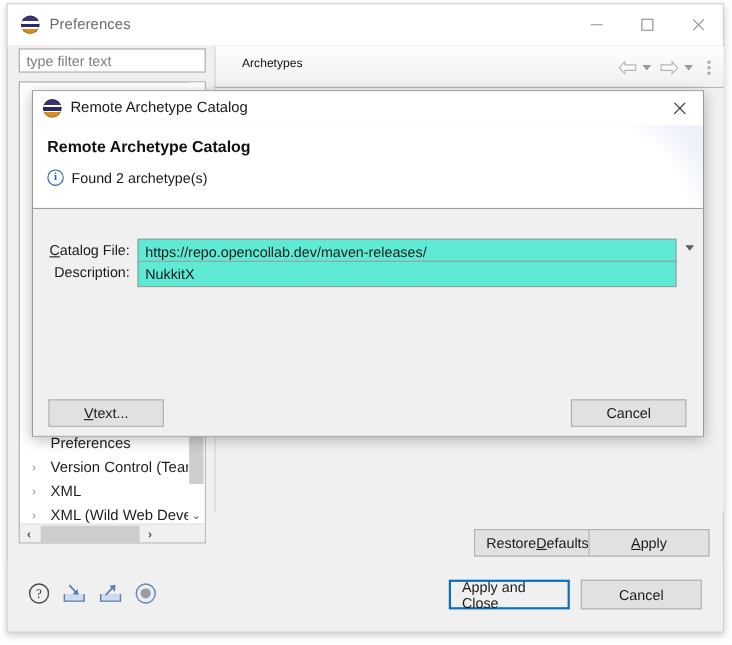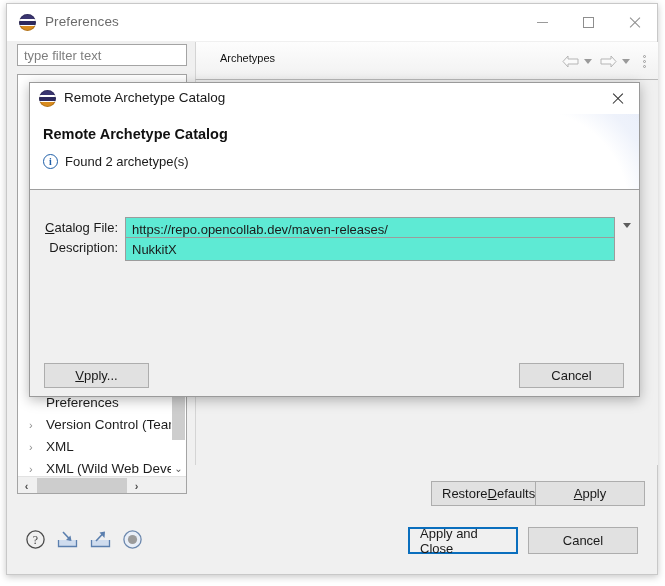--- a/index.html
+++ b/index.html
@@ -512,21 +512,21 @@
 
       <div class="field-row" style="top:47px;">
         <div class="field-label">Description:</div>
         <input class="field-input" id="description-input" type="text" value="NukkitX" style="">
       </div>
     </div>
 
     <div id="dlg-buttonbar">
       <div class="btn" id="verify-btn">
         <span class="u">V</span>
-          <span>pply...</span>
+          <span>text...</span>
       </div>
       <div class="btn" id="cancel-btn">
         <span>Cancel</span>
       </div>
     </div>
   </div>
 
 </div>
 
 </body></html>

